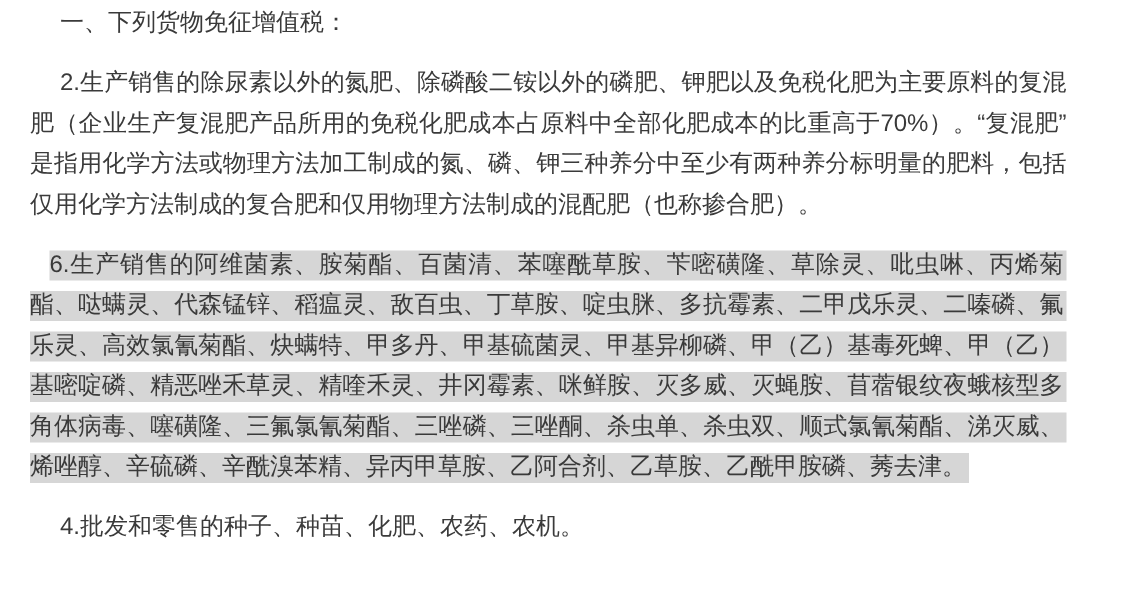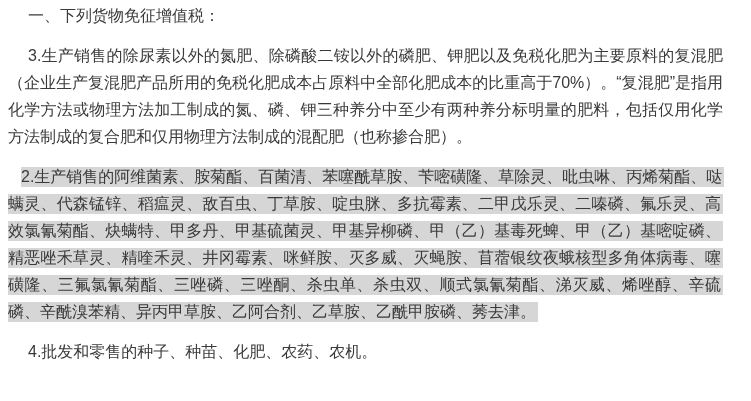--- a/index.html
+++ b/index.html
@@ -17,21 +17,21 @@
     color:var(--fg);
     font-family:"Liberation Sans","DejaVu Sans",sans-serif;
     font-size:16px;
   }
   .doc{
     width:751px;
     height:401px;
     padding:1px 24px 0 4px;
   }
   .para{
-    margin:13px 4px;
+    margin:13px 16px;
     line-height:27px;
     text-align:justify;
     text-indent:20px;
     letter-spacing:0;
   }
   .para.heading{
     margin-top:1px;
   }
   .para.selected-para{
     text-indent:13px;
@@ -44,19 +44,19 @@
   }
 </style>
 </head>
 <body>
 
 <div class="doc">
 
   <p class="para heading">一、下列货物免征增值税：</p>
 
 
-  <p class="para">3.生产销售的除尿素以外的氮肥、除磷酸二铵以外的磷肥、钾肥以及免税化肥为主要原料的复混肥（企业生产复混肥产品所用的免税化肥成本占原料中全部化肥成本的比重高于70%）。“复混肥”是指用化学方法或物理方法加工制成的氮、磷、钾三种养分中至少有两种养分标明量的肥料，包括仅用化学方法制成的复合肥和仅用物理方法制成的混配肥（也称掺合肥）。</p>
+  <p class="para">2.生产销售的除尿素以外的氮肥、除磷酸二铵以外的磷肥、钾肥以及免税化肥为主要原料的复混肥（企业生产复混肥产品所用的免税化肥成本占原料中全部化肥成本的比重高于70%）。“复混肥”是指用化学方法或物理方法加工制成的氮、磷、钾三种养分中至少有两种养分标明量的肥料，包括仅用化学方法制成的复合肥和仅用物理方法制成的混配肥（也称掺合肥）。</p>
 
-  <p class="para selected-para"><span class="highlight">2.生产销售的阿维菌素、胺菊酯、百菌清、苯噻酰草胺、苄嘧磺隆、草除灵、吡虫啉、丙烯菊酯、哒螨灵、代森锰锌、稻瘟灵、敌百虫、丁草胺、啶虫脒、多抗霉素、二甲戊乐灵、二嗪磷、氟乐灵、高效氯氰菊酯、炔螨特、甲多丹、甲基硫菌灵、甲基异柳磷、甲（乙）基毒死蜱、甲（乙）基嘧啶磷、精恶唑禾草灵、精喹禾灵、井冈霉素、咪鲜胺、灭多威、灭蝇胺、苜蓿银纹夜蛾核型多角体病毒、噻磺隆、三氟氯氰菊酯、三唑磷、三唑酮、杀虫单、杀虫双、顺式氯氰菊酯、涕灭威、烯唑醇、辛硫磷、辛酰溴苯精、异丙甲草胺、乙阿合剂、乙草胺、乙酰甲胺磷、莠去津。</span></p>
+  <p class="para selected-para"><span class="highlight">6.生产销售的阿维菌素、胺菊酯、百菌清、苯噻酰草胺、苄嘧磺隆、草除灵、吡虫啉、丙烯菊酯、哒螨灵、代森锰锌、稻瘟灵、敌百虫、丁草胺、啶虫脒、多抗霉素、二甲戊乐灵、二嗪磷、氟乐灵、高效氯氰菊酯、炔螨特、甲多丹、甲基硫菌灵、甲基异柳磷、甲（乙）基毒死蜱、甲（乙）基嘧啶磷、精恶唑禾草灵、精喹禾灵、井冈霉素、咪鲜胺、灭多威、灭蝇胺、苜蓿银纹夜蛾核型多角体病毒、噻磺隆、三氟氯氰菊酯、三唑磷、三唑酮、杀虫单、杀虫双、顺式氯氰菊酯、涕灭威、烯唑醇、辛硫磷、辛酰溴苯精、异丙甲草胺、乙阿合剂、乙草胺、乙酰甲胺磷、莠去津。</span></p>
 
   <p class="para">4.批发和零售的种子、种苗、化肥、农药、农机。</p>
 
 </div>
 
 </body></html>

